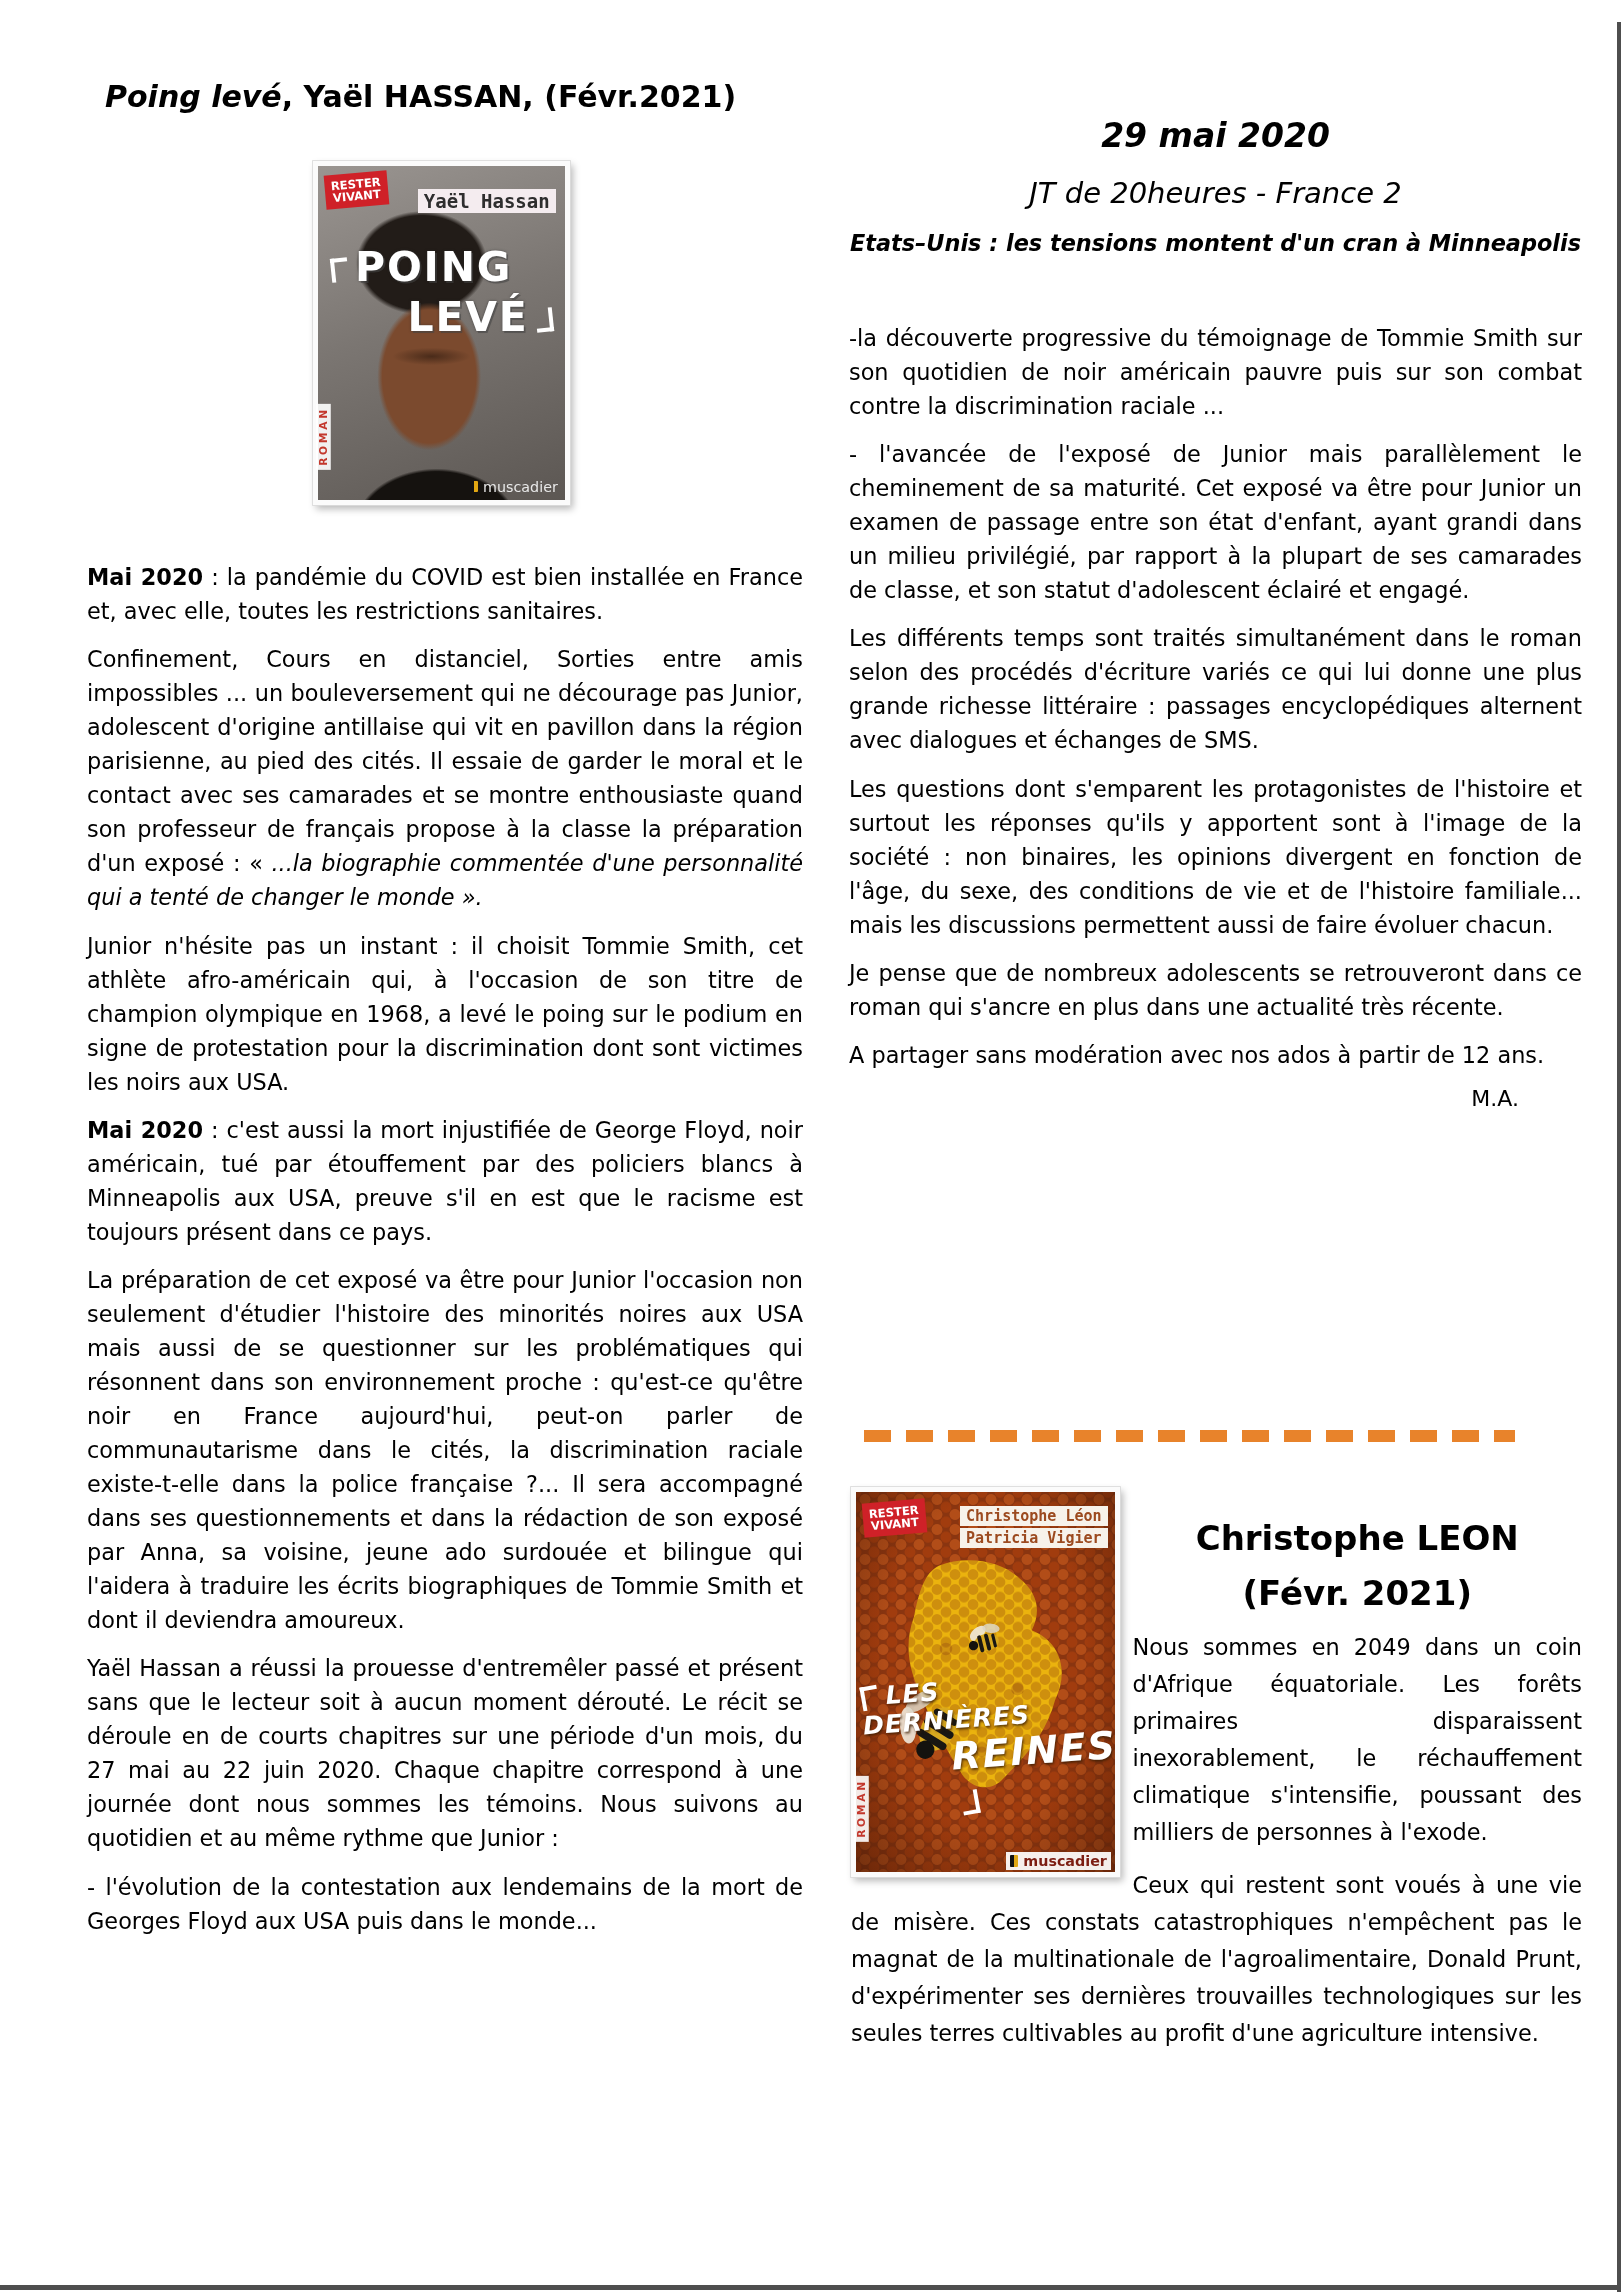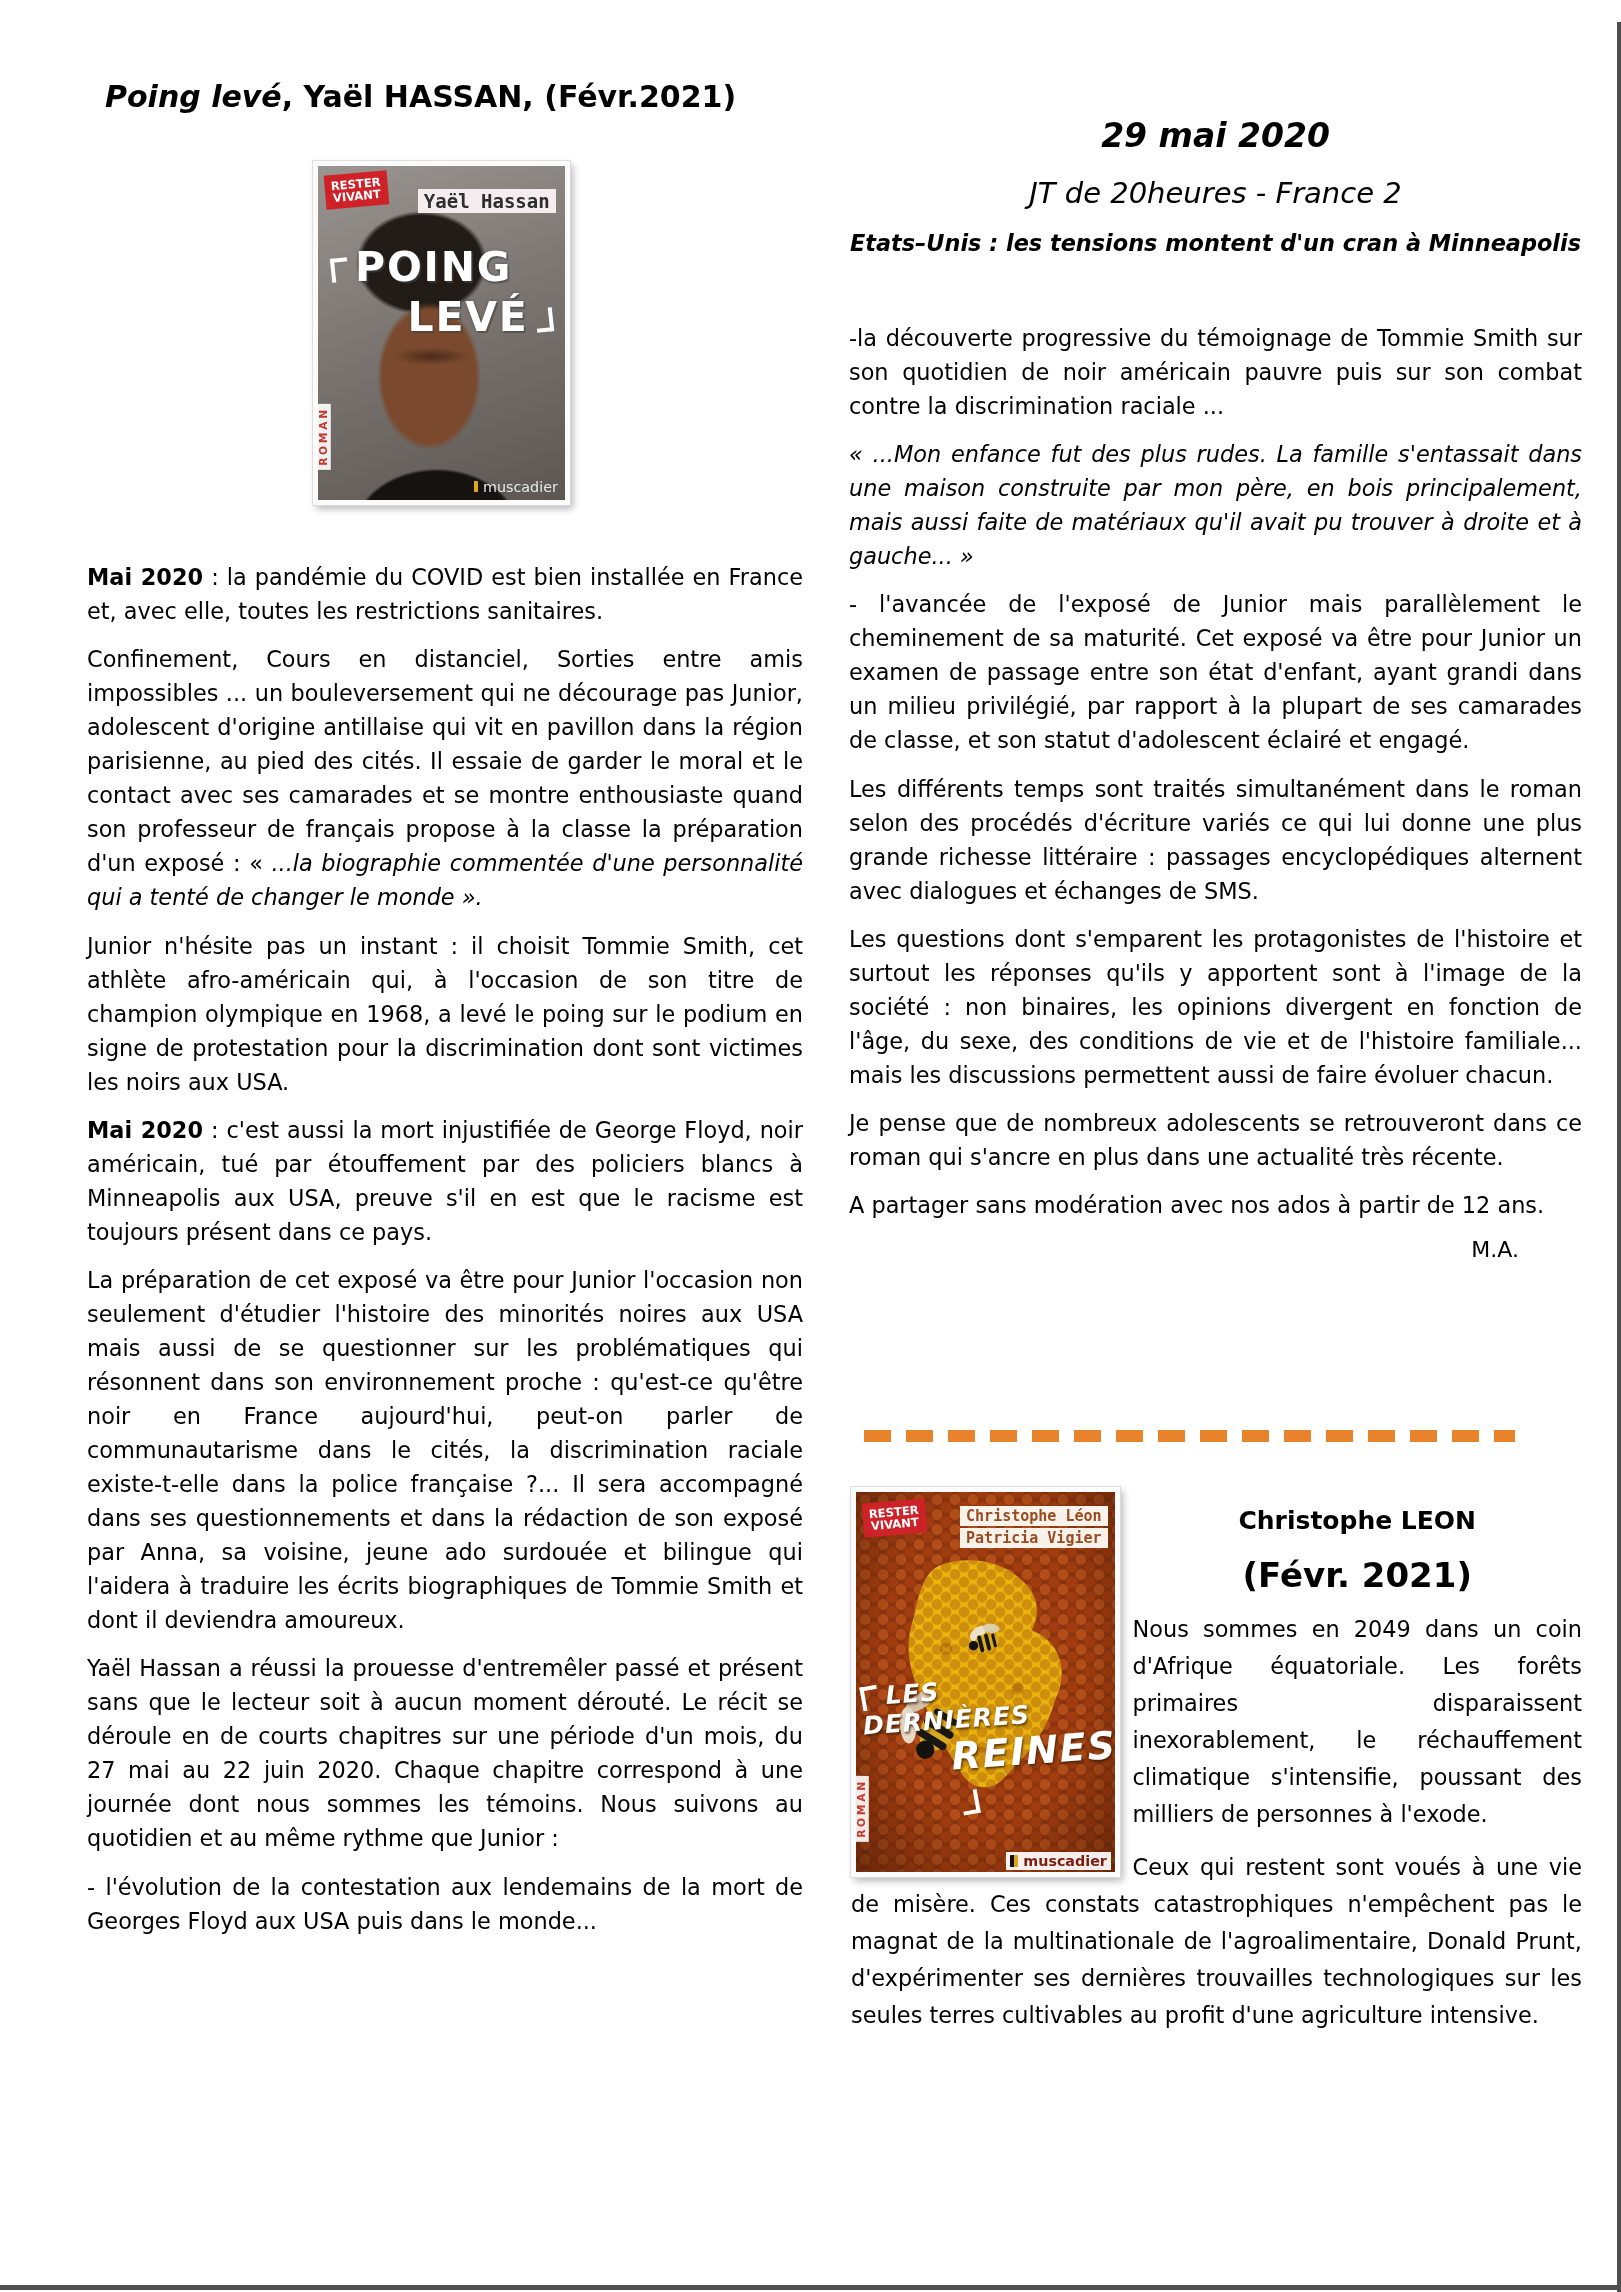--- a/index.html
+++ b/index.html
@@ -64,21 +64,21 @@
             text-shadow:1.8px 1.8px 0 rgba(70,70,70,.55), 0 0 2.7px rgba(40,40,40,.6);}
   .c1-line1{font-size:41px; letter-spacing:1.8px;}
   .c1-line2{font-size:41px; letter-spacing:1.8px; margin:1.8px 0 0 77px;}
   .cover1 .publisher{right:7.2px; bottom:5.4px; color:#e8e8e8;}
 
   
   .dashes{position:absolute; left:864px; top:1430px; width:651px; height:11.6px;
           background:repeating-linear-gradient(90deg, var(--accent-orange) 0 27px, transparent 27px 42px);}
   .review2{position:absolute; left:851px; top:1482px; width:731px;}
   .r2-title{text-align:center; font-size:34px; font-weight:bold; font-style:italic; line-height:41px;}
-  .r2-author{text-align:center; font-size:25px; font-weight:bold; line-height:41px; margin-top:18px;}
+  .r2-author{text-align:center; font-size:34px; font-weight:bold; line-height:41px; margin-top:36px;}
   .r2-date{text-align:center; font-size:34px; font-weight:bold; line-height:41px; margin-top:14.3px; margin-bottom:14.3px;}
   .review2 p{font-size:22.4px; line-height:37px; text-align:justify; margin:0 0 16px 0;}
 
   
   .cover2{position:relative; float:left; width:269px; height:390px; margin:4.5px 12.5px 5.4px 0;}
   .honey{position:absolute; inset:0; background-color:var(--honey-base);
     background-image:
       radial-gradient(circle, var(--honey-cell) 0 4.9px, rgba(122,45,10,0) 5.8px),
       radial-gradient(circle, #b1430f 0 4.9px, rgba(122,45,10,0) 5.8px);
     background-size:18px 15px, 18px 15px; background-position:0 0, 9px 7.6px;}
@@ -146,21 +146,20 @@
     </div>
   </div>
 
   <div class="col-right">
     <div class="tv-date">29 mai 2020</div>
     <div class="tv-show">JT de 20heures - France 2</div>
     <div class="tv-headline">Etats–Unis : les tensions montent d'un cran à Minneapolis</div>
 
     <div class="bodytext">
       <p><span class="seg-n">-la découverte progressive du témoignage de Tommie Smith sur son quotidien de noir américain pauvre puis sur son combat contre la discrimination raciale ...</span></p>
-      <p><span class="seg-i">« ...Mon enfance fut des plus rudes. La famille s'entassait dans une maison construite par mon père, en bois principalement, mais aussi faite de matériaux qu'il avait pu trouver à droite et à gauche... »</span></p>
       <p><span class="seg-n">- l'avancée de l'exposé de Junior mais parallèlement le cheminement de sa maturité. Cet exposé va être pour Junior un examen de passage entre son état d'enfant, ayant grandi dans un milieu privilégié, par rapport à la plupart de ses camarades de classe, et son statut d'adolescent éclairé et  engagé.</span></p>
       <p><span class="seg-n">Les différents temps sont traités simultanément dans le roman selon des procédés d'écriture variés ce qui lui donne une plus grande richesse littéraire : passages encyclopédiques alternent avec dialogues et échanges de SMS.</span></p>
       <p><span class="seg-n">Les questions dont s'emparent les protagonistes de l'histoire et surtout les réponses qu'ils y apportent sont à l'image de la société : non binaires, les opinions divergent en fonction de l'âge, du sexe, des conditions de vie et de l'histoire familiale... mais les discussions permettent aussi de faire évoluer chacun.</span></p>
       <p><span class="seg-n">Je pense que de nombreux adolescents se retrouveront dans ce roman qui s'ancre en plus dans une actualité très récente.</span></p>
       <p><span class="seg-n">A partager sans modération avec nos ados à partir de 12 ans.</span></p>
     </div>
     <div class="signature">M.A.</div>
   </div>
 
   <div class="dashes"></div>

